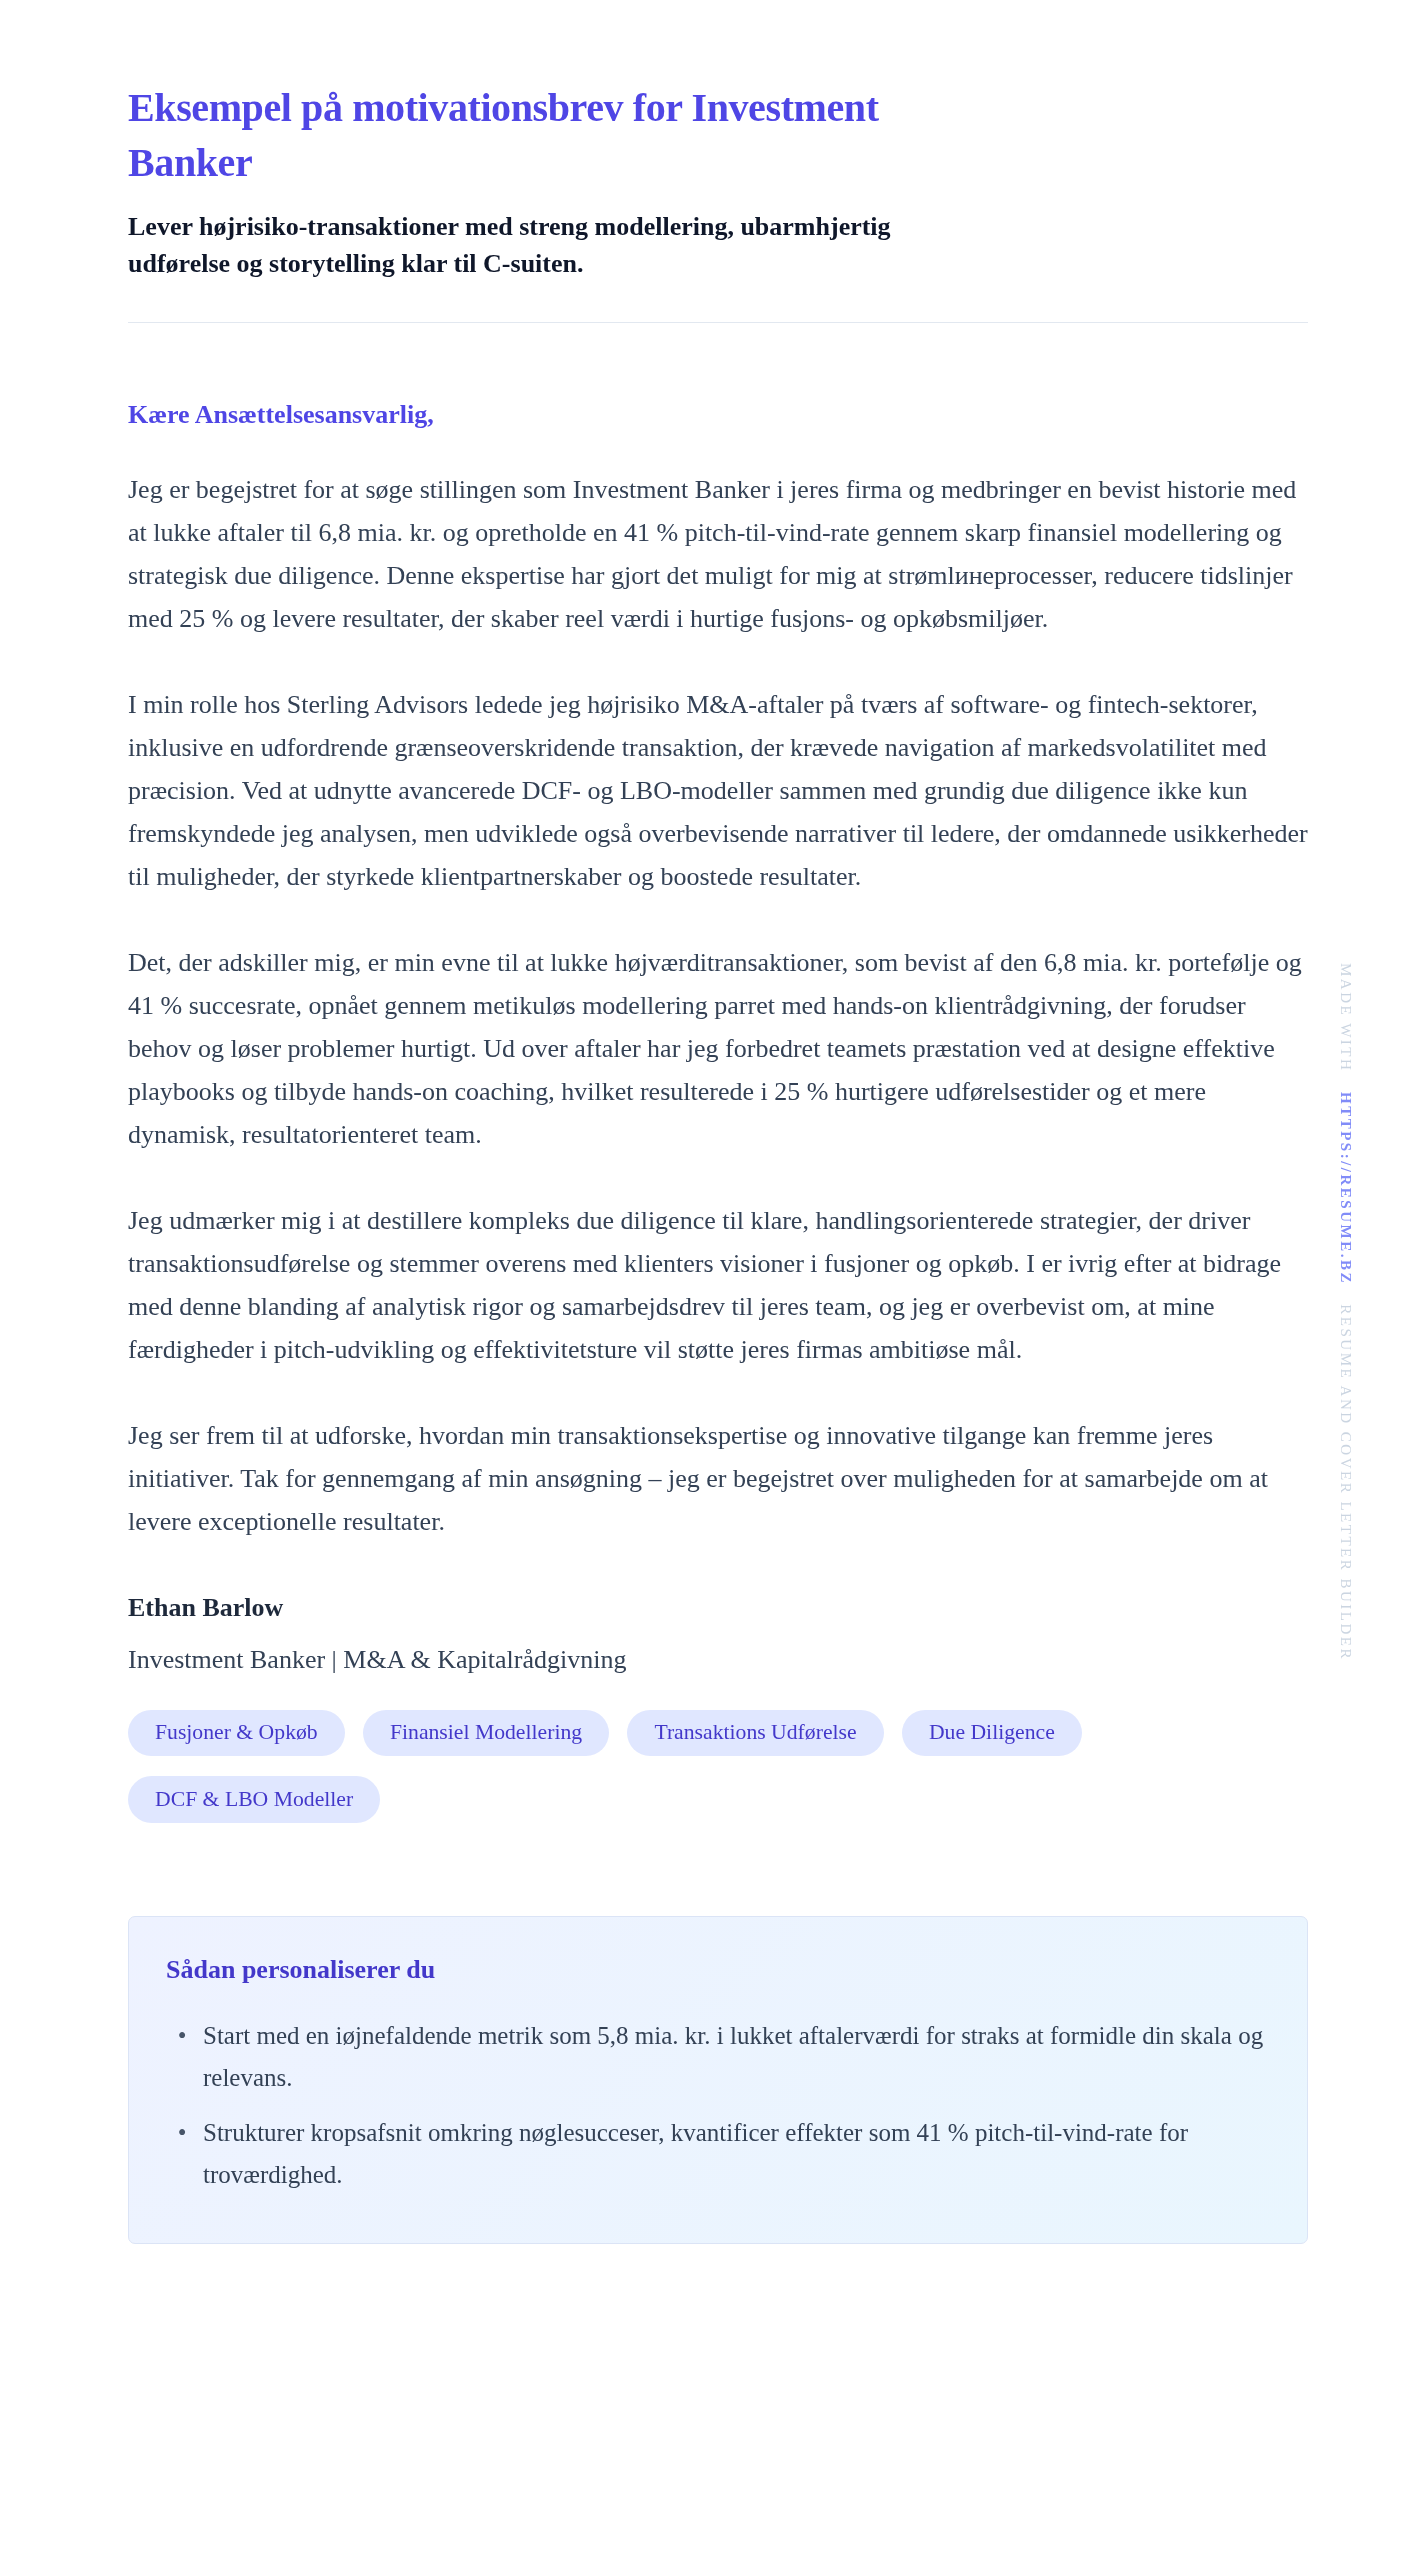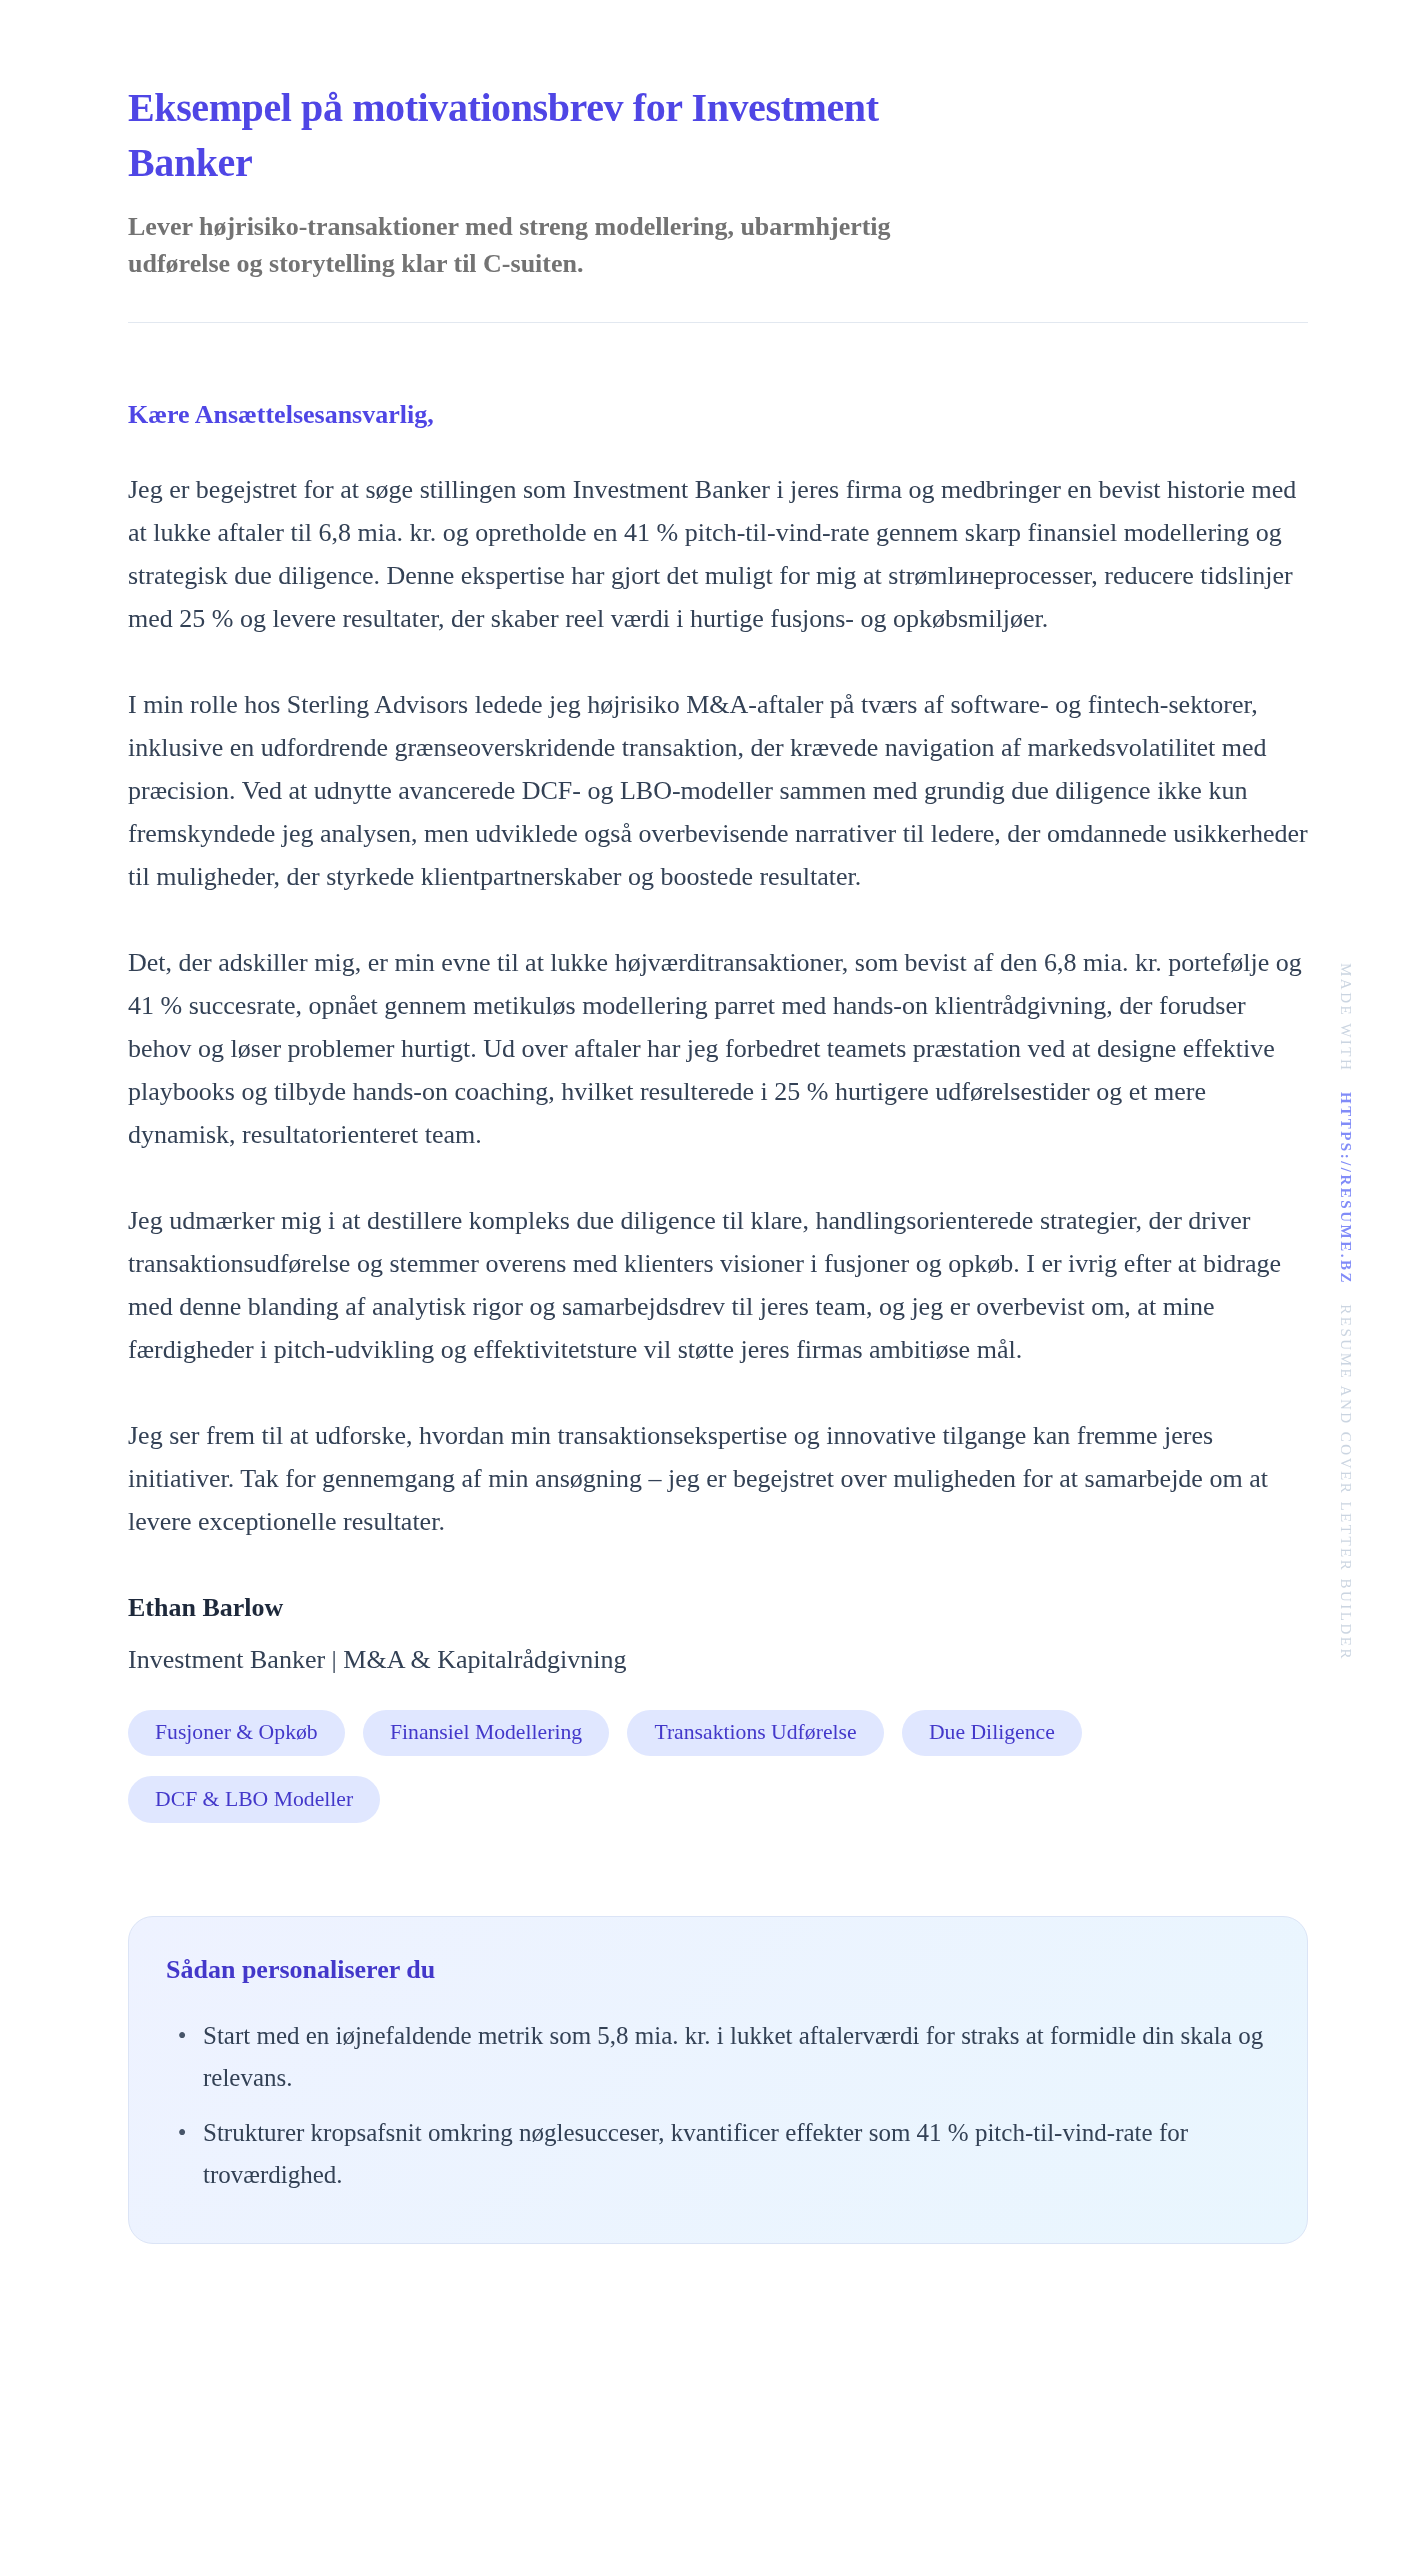--- a/index.html
+++ b/index.html
@@ -33,21 +33,21 @@
     font-weight: 700;
     letter-spacing: -0.4px;
     color: #4f46e5;
     max-width: 766px;
   }
   .page-subtitle {
     margin-top: 18.3px;
     font-size: 26px;
     line-height: 37px;
     font-weight: 700;
-    color: #737373;
+    color: #0f172a;
     max-width: 766px;
   }
   .meta-block {
     width: 275px;
     text-align: right;
     font-size: 18.3px;
     line-height: 25px;
     padding-top: 5px;
   }
   .meta-entry { margin-bottom: 6.7px; color: #64748b; }
@@ -97,21 +97,21 @@
     line-height: 21.7px;
     padding: 12.5px 27px;
     border-radius: 8330px;
     white-space: nowrap;
   }
   .tips-box {
     margin-top: 93px;
     margin-bottom: 33px;
     background: linear-gradient(135deg, #eef2ff 0%, #e9f6fe 100%);
     border: 0.8px solid #dbe4f6;
-    border-radius: 25px;
+    border-radius: 7px;
     padding: 38px 37px 33px 37px;
   }
   .tips-title {
     font-size: 26px;
     font-weight: 700;
     color: #4338ca;
     margin-bottom: 30px;
   }
   .tips-list { list-style: none; }
   .tips-list li {

